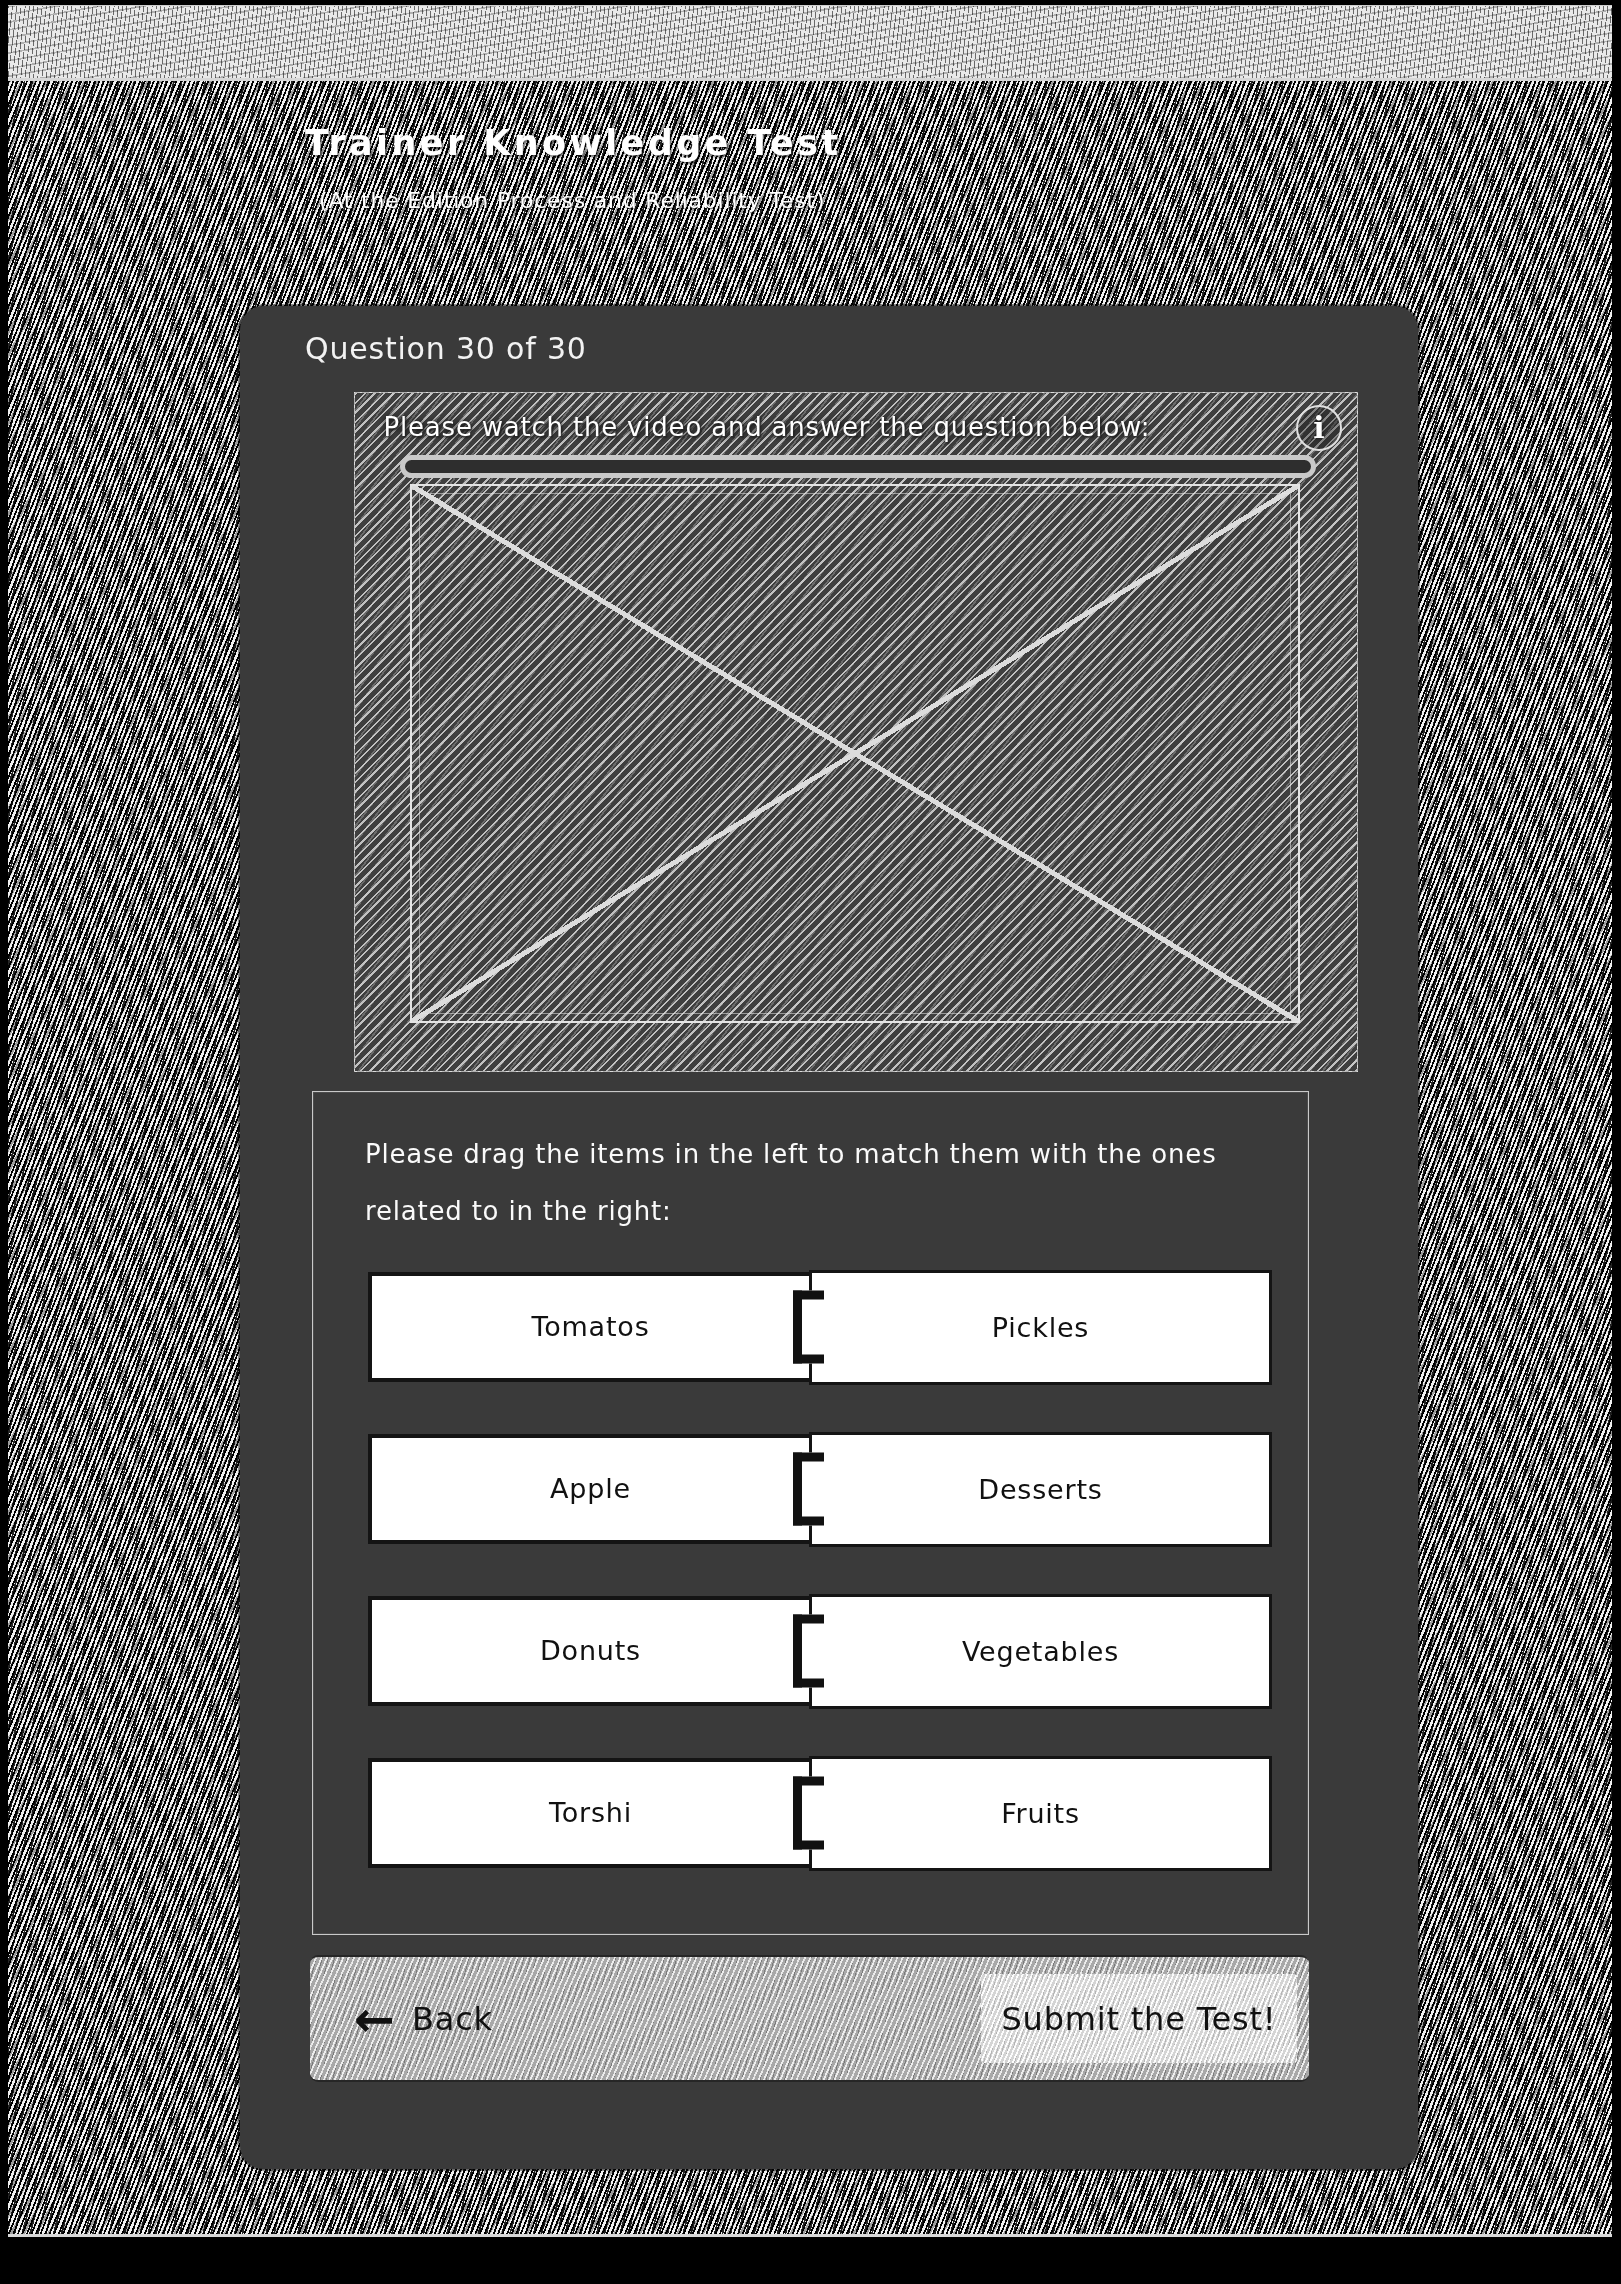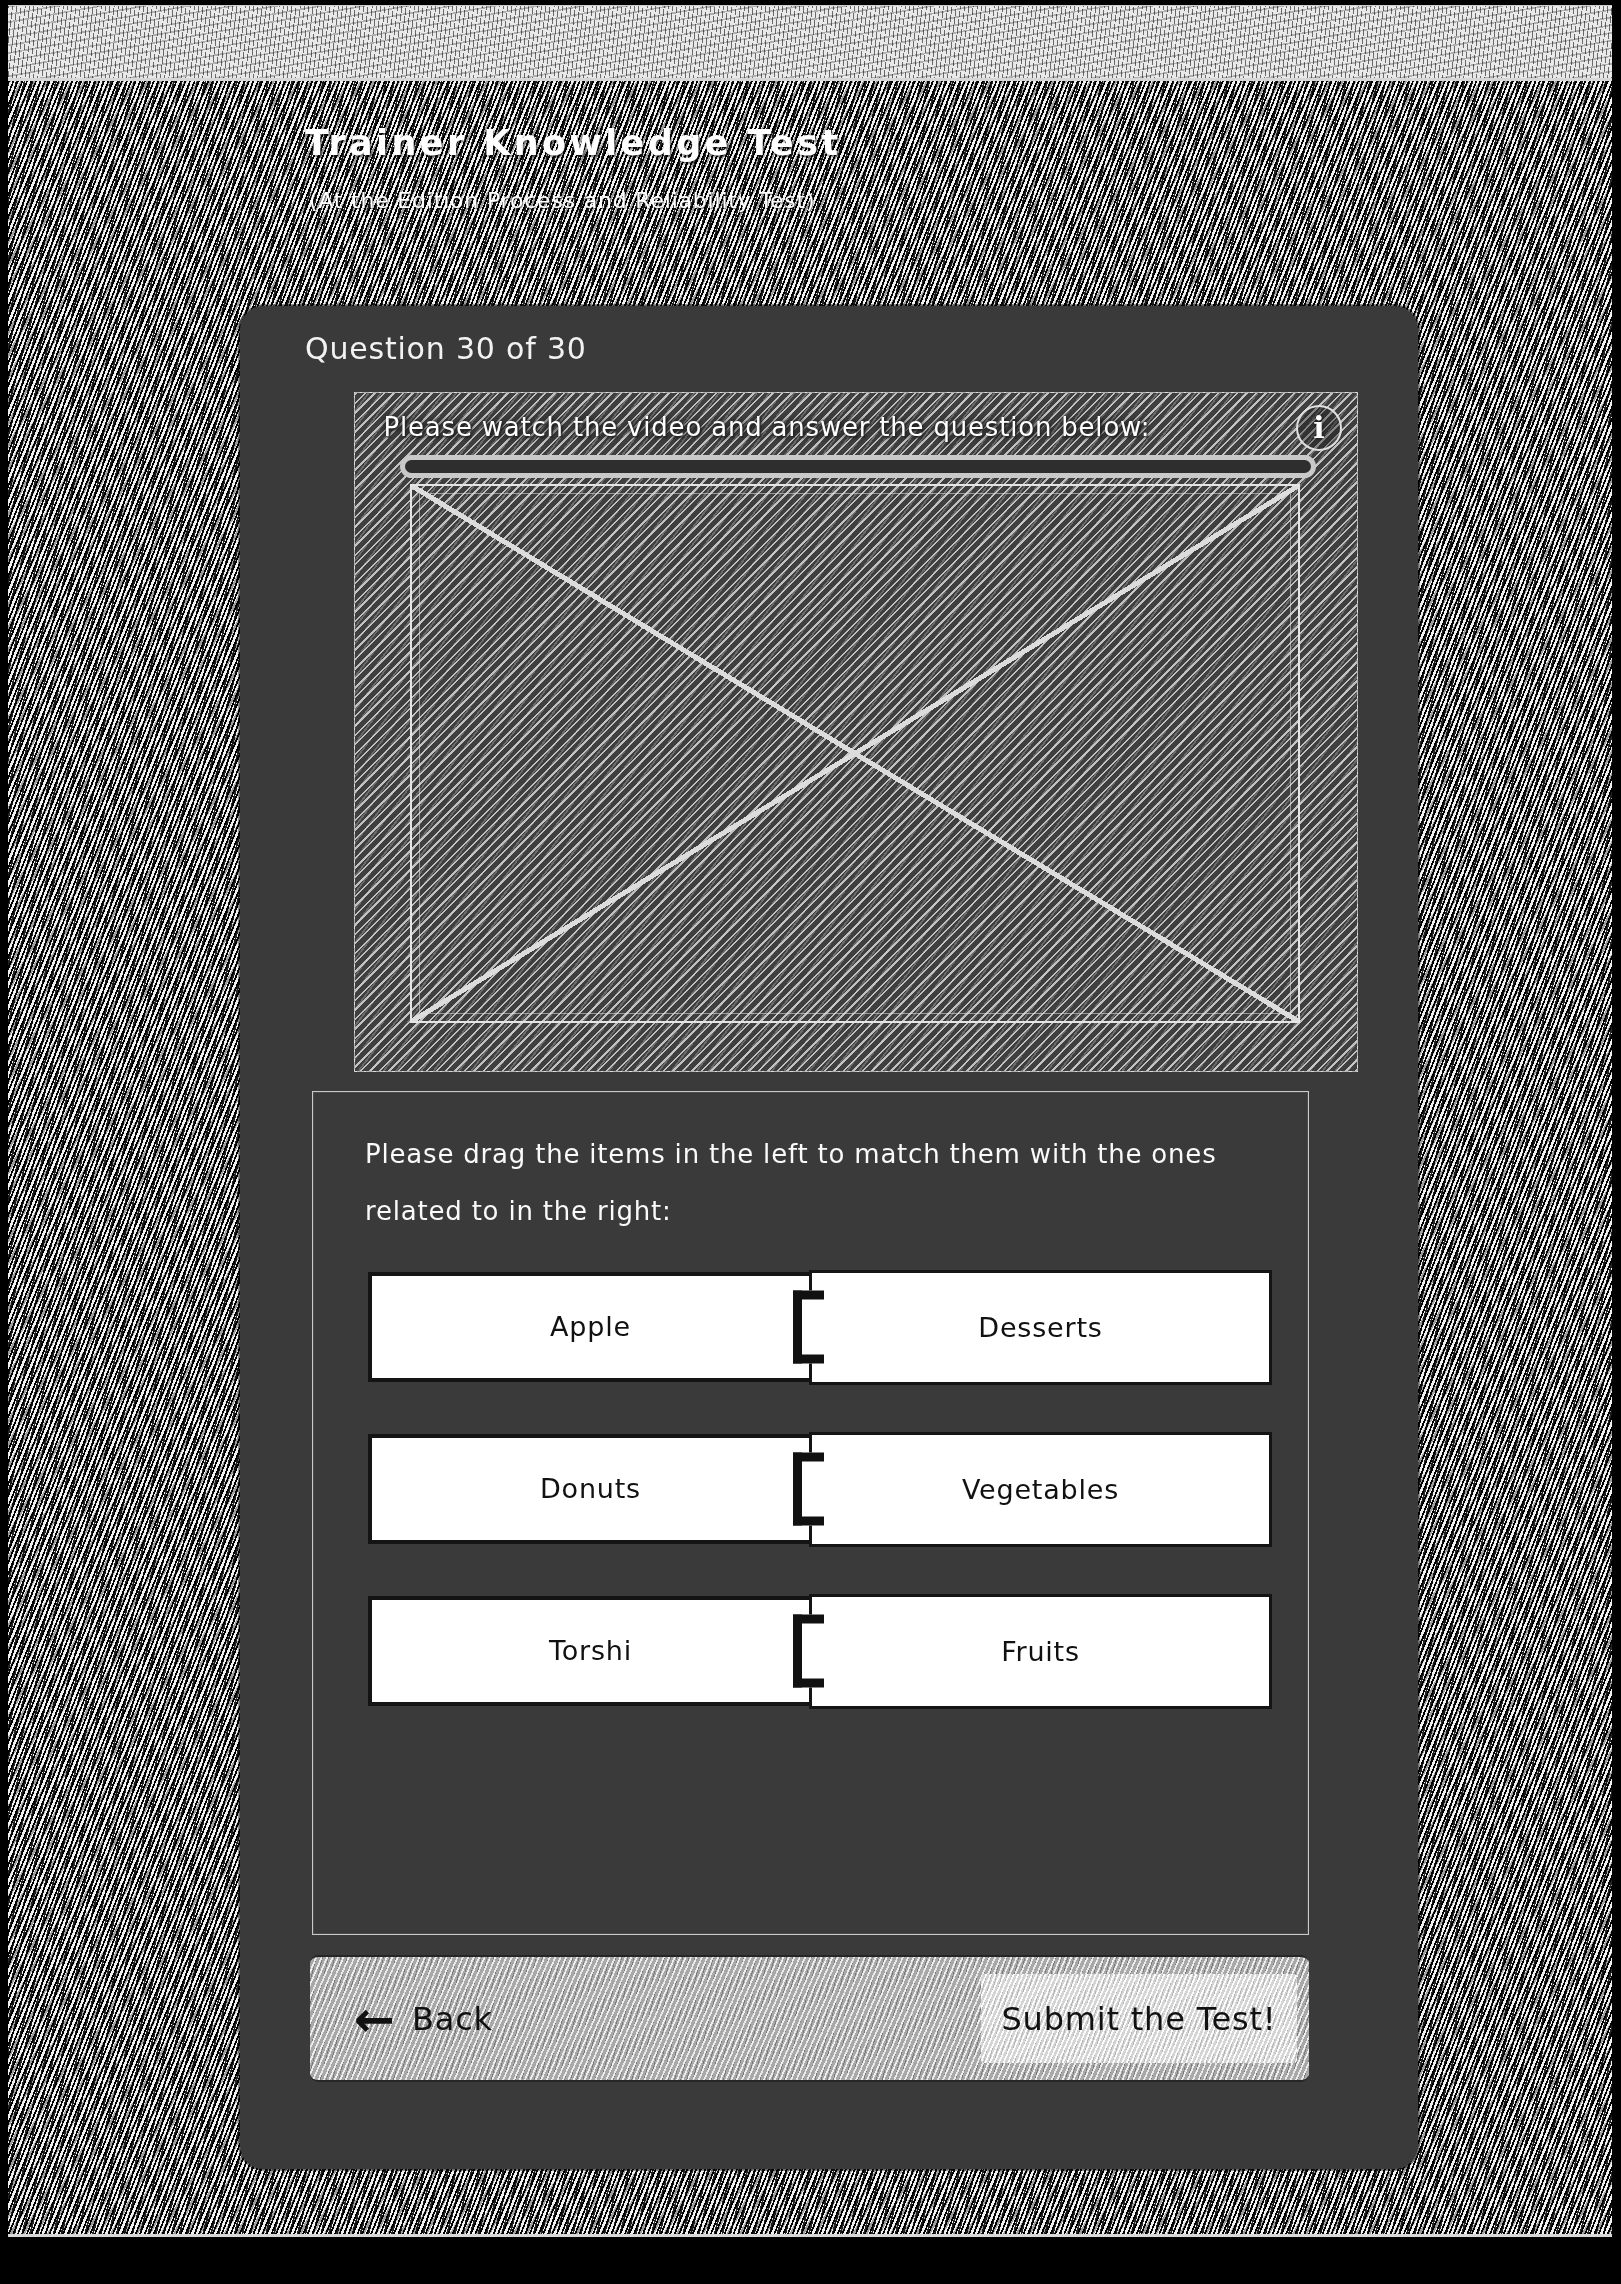--- a/index.html
+++ b/index.html
@@ -24,21 +24,21 @@
       repeating-linear-gradient(105deg, rgba(0,0,0,.85) 0 1.7px, transparent 1.7px 7.6px),
       repeating-linear-gradient(119deg, rgba(0,0,0,.35) 0 2.5px, transparent 2.5px 11px);
     border-bottom:3.4px solid #d8d8d8;
   }
   
   .app-title{
     position:absolute;left:305px;top:123px;color:#fff;font-size:35px;font-weight:bold;
     letter-spacing:3.4px;text-shadow:1.7px 1.7px 1.7px rgba(0,0,0,.55);
   }
   .app-subtitle{
-    position:absolute;left:309px;top:188px;color:#fff;font-size:22px;
+    position:absolute;left:319px;top:188px;color:#fff;font-size:22px;
     letter-spacing:0.8px;text-shadow:0.8px 0.8px 0.8px rgba(0,0,0,.55);
   }
   
   .card{
     position:absolute;left:240px;top:306px;width:1150px;height:1863px;
     background:#3a3a3a;border-radius:23.5px;box-shadow:0 0 0 1.7px rgba(0,0,0,.55);padding-left:28px;
   }
   .question-counter{
     position:absolute;left:65px;top:25px;color:#f2f2f2;font-size:30px;letter-spacing:0.8px;
   }
@@ -148,20 +148,29 @@
     <div class="progress-bar"></div>
     <div class="video-placeholder"></div>
   </div>
 
   <div class="question-panel">
     <div class="instruction-line1">Please drag the items in the left to match them with the ones</div>
     <div class="instruction-line2">related to in the right:</div>
 
     <div class="rows">
 
+      <div class="match-row">
+        <div class="match-box match-left">
+          <span>Tomatos</span>
+        </div>
+        <div class="match-box match-right">
+          <span>Pickles</span>
+        </div>
+        <div class="connector"></div>
+      </div>
 
       <div class="match-row">
         <div class="match-box match-left">
           <span>Apple</span>
         </div>
         <div class="match-box match-right">
           <span>Desserts</span>
         </div>
         <div class="connector"></div>
       </div>

